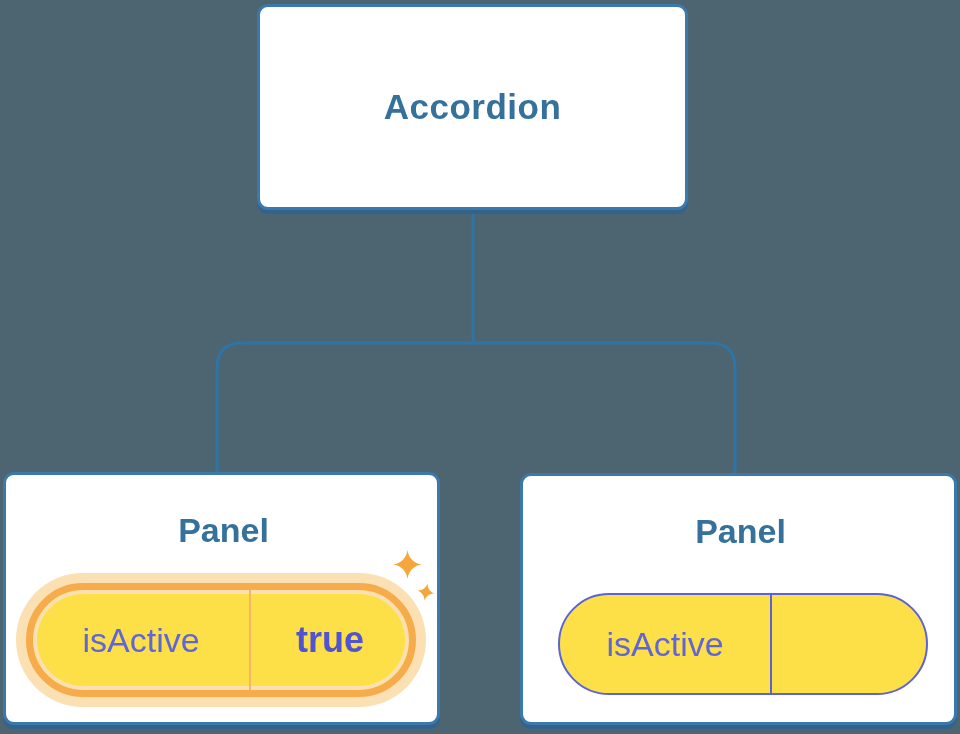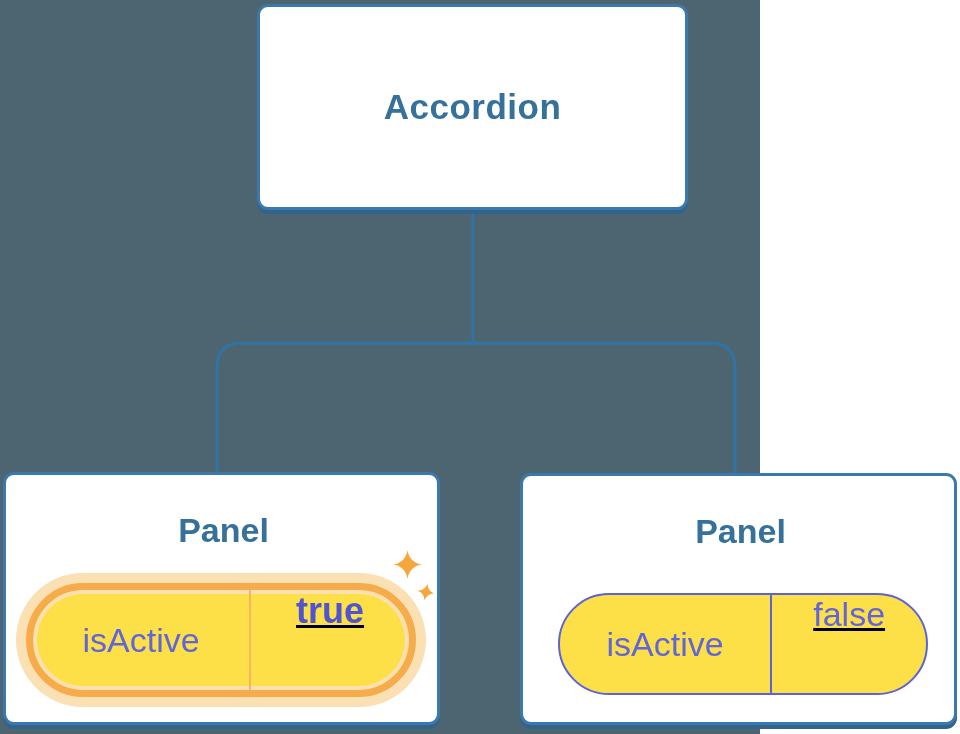--- a/index.html
+++ b/index.html
@@ -5,21 +5,21 @@
   html, body {
     margin: 0;
     padding: 0;
     width: 960px;
     height: 734px;
     overflow: hidden;
     font-family: "Liberation Sans", sans-serif;
   }
   .stage {
     position: relative;
-    width: 760px;
+    width: 960px;
     height: 734px;
     background: #4C6571;
   }
   .connectors {
     position: absolute;
     left: 0;
     top: 0;
     width: 960px;
     height: 734px;
   }
@@ -100,23 +100,22 @@
   .pill-key {
     flex: 0 0 58%;
     display: flex;
     align-items: center;
     justify-content: center;
     box-sizing: border-box;
   }
   .pill-val {
     flex: 1 1 auto;
     display: flex;
-    align-items: flex-start;
+    align-items: center;
     justify-content: center;
-    text-decoration: underline;
   }
   .state-text {
     color: #6165DA;
     font-size: 34px;
     font-weight: 400;
   }
   .state-value-active {
     color: #5053D2;
     font-size: 36px;
     font-weight: 700;
@@ -172,19 +171,16 @@
     </svg>
   </div>
 
   <div class="node node-panel-right">
     <div class="panel-title">Panel</div>
 
     <div class="pill pill-inactive">
       <div class="pill-key">
         <span class="state-text">isActive</span>
       </div>
-      <div class="pill-val">
-        <span class="state-text">false</span>
-      </div>
     </div>
   </div>
 
 </div>
 
 </body></html>

